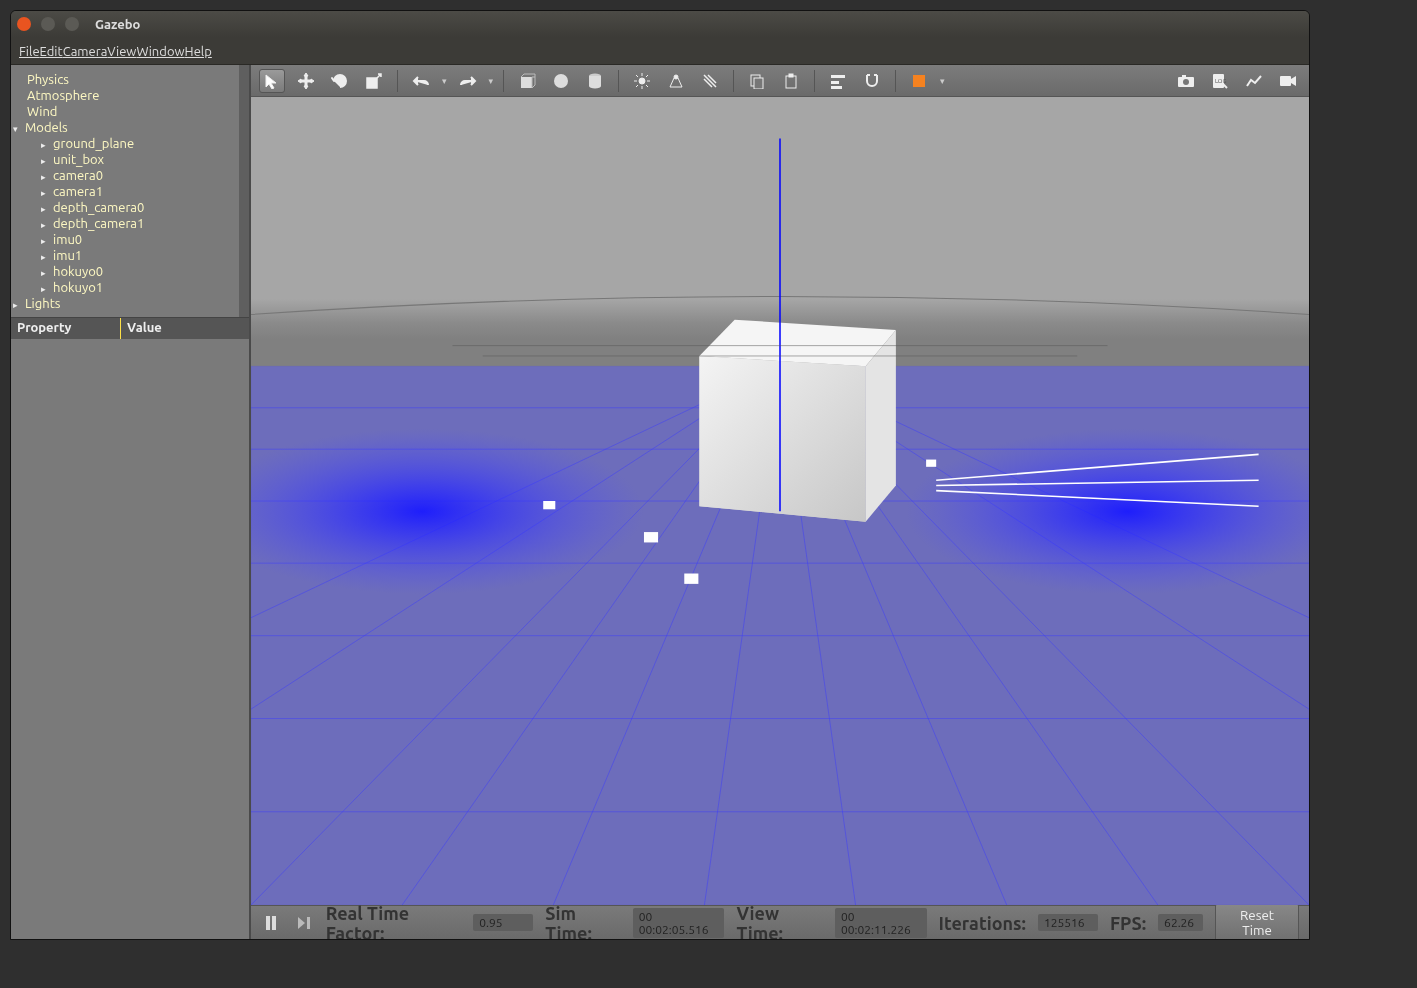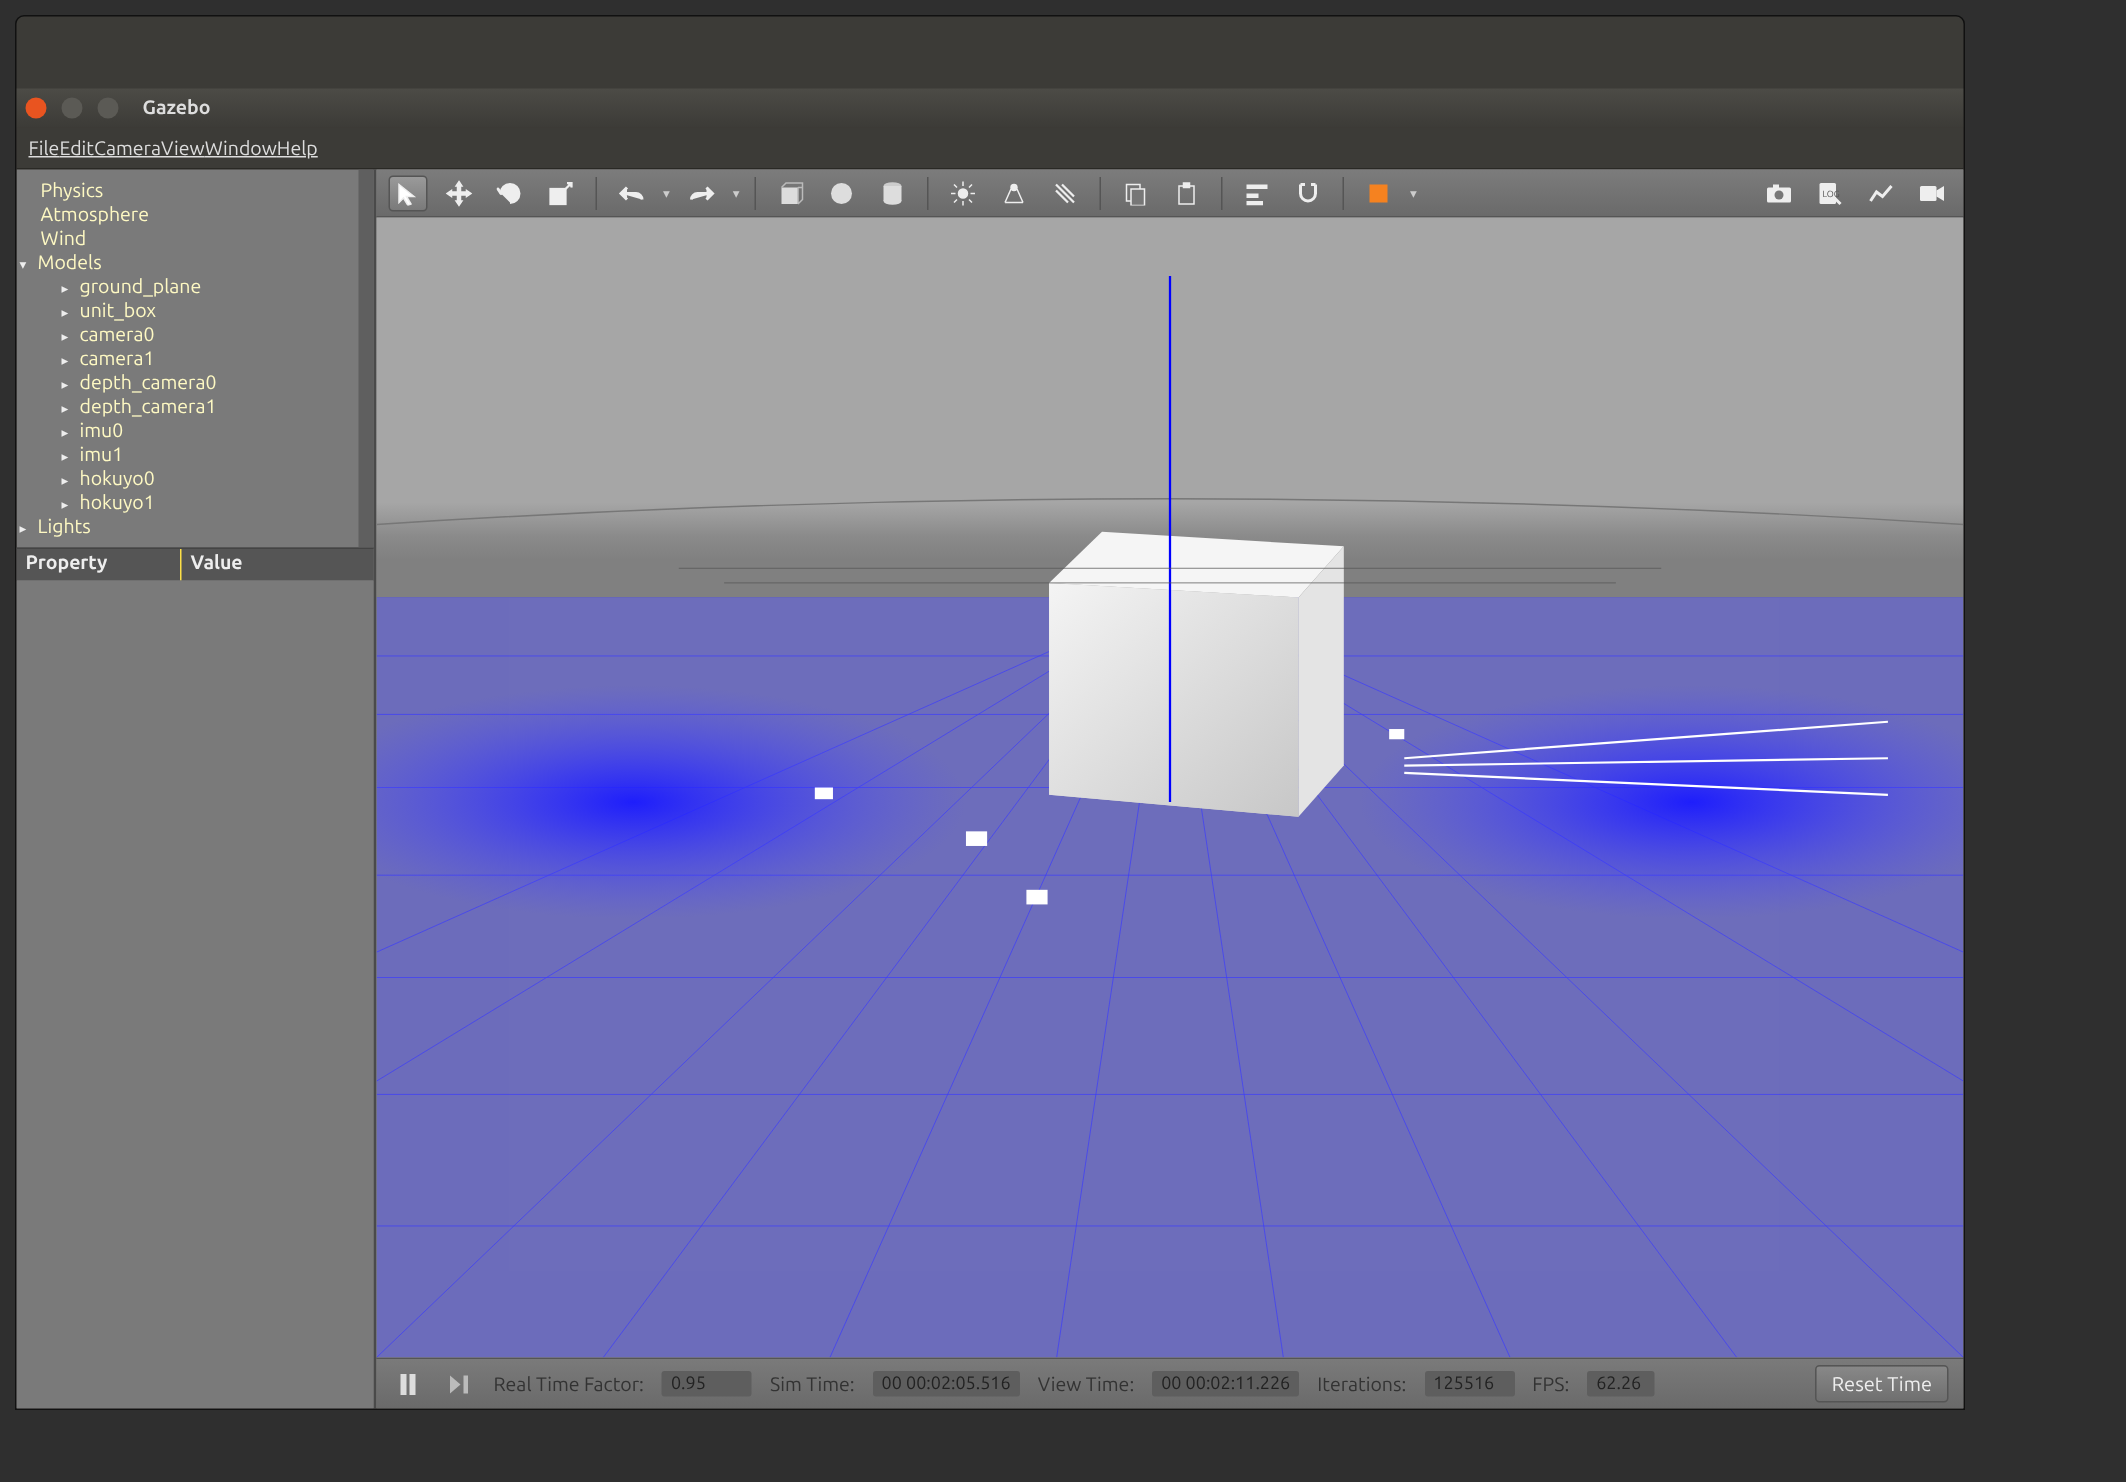--- a/index.html
+++ b/index.html
@@ -1,21 +1,21 @@
 <!DOCTYPE html>
 <html><head>
 <meta charset="utf-8">
 <style>
 * { box-sizing: border-box; margin: 0; padding: 0; font-family: "Ubuntu", "Segoe UI", sans-serif; }
 body { background: #2f2f2f; width: 1417px; height: 988px; overflow: hidden; color: #ddd; font-size: 13px; }
 
 .window { width: 1300px; height: 930px; background: #3c3b37; border: 1px solid #111; display: flex; flex-direction: column; margin: 10px; border-radius: 6px 6px 0 0; overflow: hidden; }
 
 
-.titlebar { height: 26px; background: linear-gradient(#4c4b46,#3c3b37); display: flex; align-items: center; padding: 0 6px; gap: 10px; margin-top: 48px; }
+.titlebar { height: 26px; background: linear-gradient(#4c4b46,#3c3b37); display: flex; align-items: center; padding: 0 6px; gap: 10px; }
 .tb-btn { width: 14px; height: 14px; border-radius: 50%; display: inline-block; }
 .tb-close { background: #e95420; }
 .tb-min, .tb-max { background: #5b5a55; }
 .titlebar .title { margin-left: 6px; color: #ddd; font-weight: 600; font-size: 13px; }
 
 
 .menubar { height: 28px; background: #3c3b37; display: flex; align-items: center; padding: 0 8px; border-bottom: 1px solid #2a2925; }
 .menubar span { color: #ddd; cursor: pointer; }
 .menubar span u { text-decoration: underline; }
 
@@ -51,21 +51,21 @@
 .tspacer { flex: 1; }
 .icon { fill: #eee; stroke: #eee; }
 
 
 .viewport { flex: 1; position: relative; overflow: hidden; background: linear-gradient(#a6a6a6 0%, #a6a6a6 25%, #8a8a8a 28%, #808080 30%, #808080 100%); }
 .viewport svg { position: absolute; inset: 0; width: 100%; height: 100%; }
 
 
 .statusbar { height: 34px; background: linear-gradient(#7a7a7a,#6a6a6a); display: flex; align-items: center; padding: 0 10px; gap: 12px; border-top: 1px solid #555; color: #333; }
 .sbtn { width: 22px; height: 22px; display: flex; align-items: center; justify-content: center; cursor: pointer; }
-.sfield-label { color: #333; font-weight: 400; font-size: 13px; }
+.sfield-label { color: #333; font-weight: 700; font-size: 18px; }
 .sfield-val { background: #5e5e5e; color: #222; padding: 2px 6px; min-width: 60px; font-size: 12px; border-radius: 2px; }
 .reset-btn { background: linear-gradient(#888,#6f6f6f); border: 1px solid #555; padding: 4px 10px; border-radius: 3px; color: #eee; cursor: pointer; margin-left: auto; }
 
 </style>
 </head>
 <body>
 
 <div class="window">
 
   <div class="titlebar">

